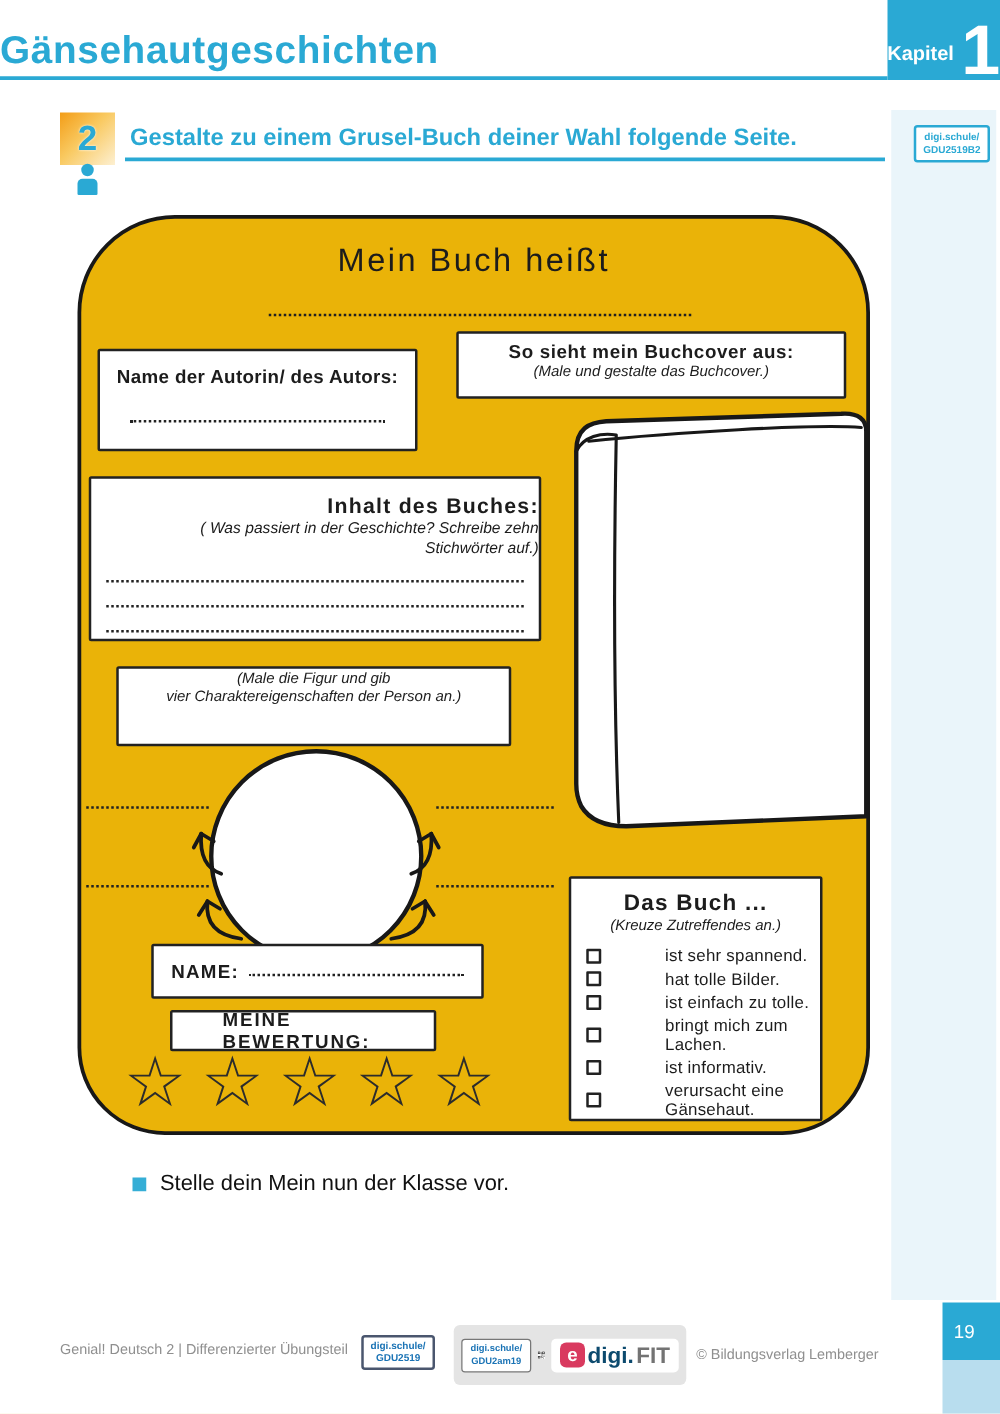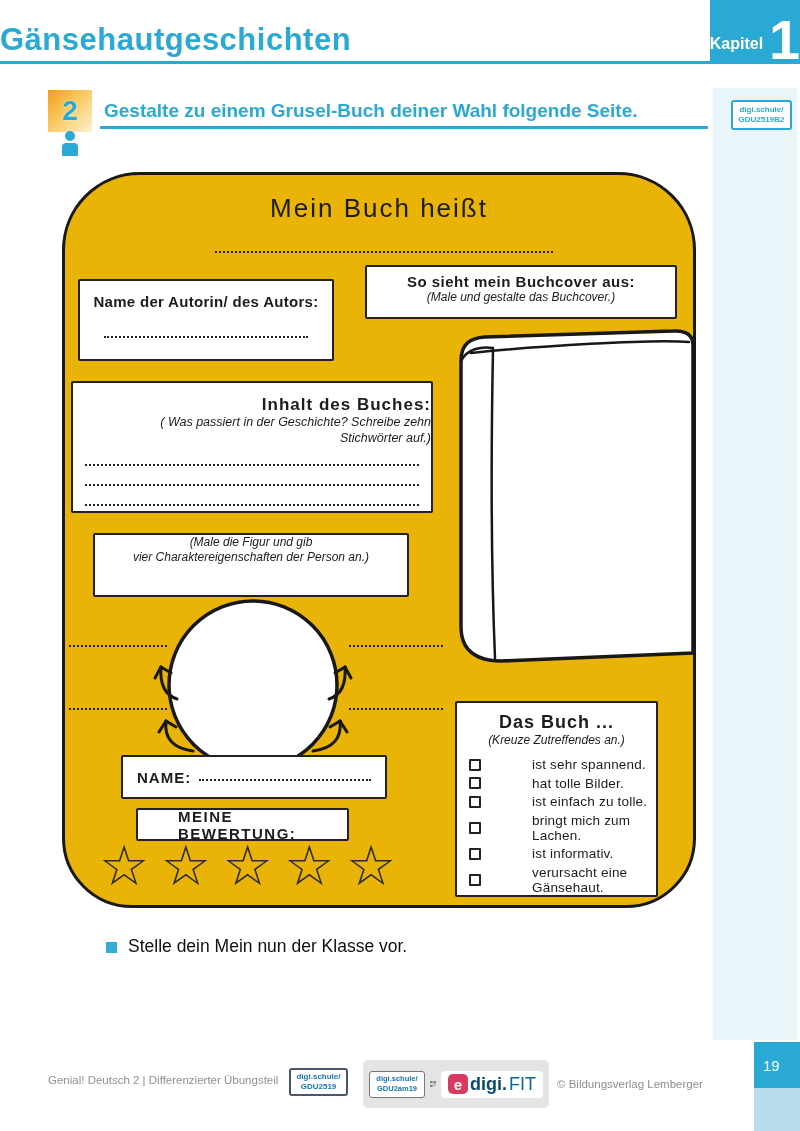--- a/index.html
+++ b/index.html
@@ -96,21 +96,21 @@
     justify-content:center; font-size:8px; font-weight:bold; color:#1a73b5; line-height:1.25; }
   .foot-graybox { position:absolute; left:363px; top:1060px; width:186px; height:48px; background:#e4e4e4;
     border-radius:5px; display:flex; align-items:center; gap:5px; padding:0 6px; }
   .foot-box2 { width:56px; height:27px; background:#fff; border:1.5px solid #777; border-radius:3px;
     display:flex; flex-direction:column; align-items:center; justify-content:center;
     font-size:7.5px; font-weight:bold; color:#1a73b5; line-height:1.3; flex:none; }
   .logo-box { background:#fff; border-radius:4px; padding:3px 7px; display:flex; align-items:center; gap:2px; }
   .logo-mark { width:20px; height:20px; background:#d93a5f; border-radius:5px; color:#fff;
     display:flex; align-items:center; justify-content:center; font-size:15px; font-weight:bold; }
   .logo-digi { color:#0c4a6e; font-size:18px; font-weight:bold; }
-  .logo-fit { color:#0369a1; font-size:18px; font-weight:normal; }
+  .logo-fit { color:#737373; font-size:18px; font-weight:bold; }
   .foot-copy { position:absolute; left:557px; top:1078px; font-size:11.5px; color:#8f8f8f; }
   .page-num-block { position:absolute; left:754px; top:1042px; width:46px; height:46px; background:#2aa9d4;
     display:flex; align-items:center; color:#fff; font-size:15px; padding-left:9px; }
   .corner-block { position:absolute; left:754px; top:1088px; width:46px; height:43px; background:#b8ddee; }
 </style>
 </head>
 <body>
 
 <div class="page">
 

